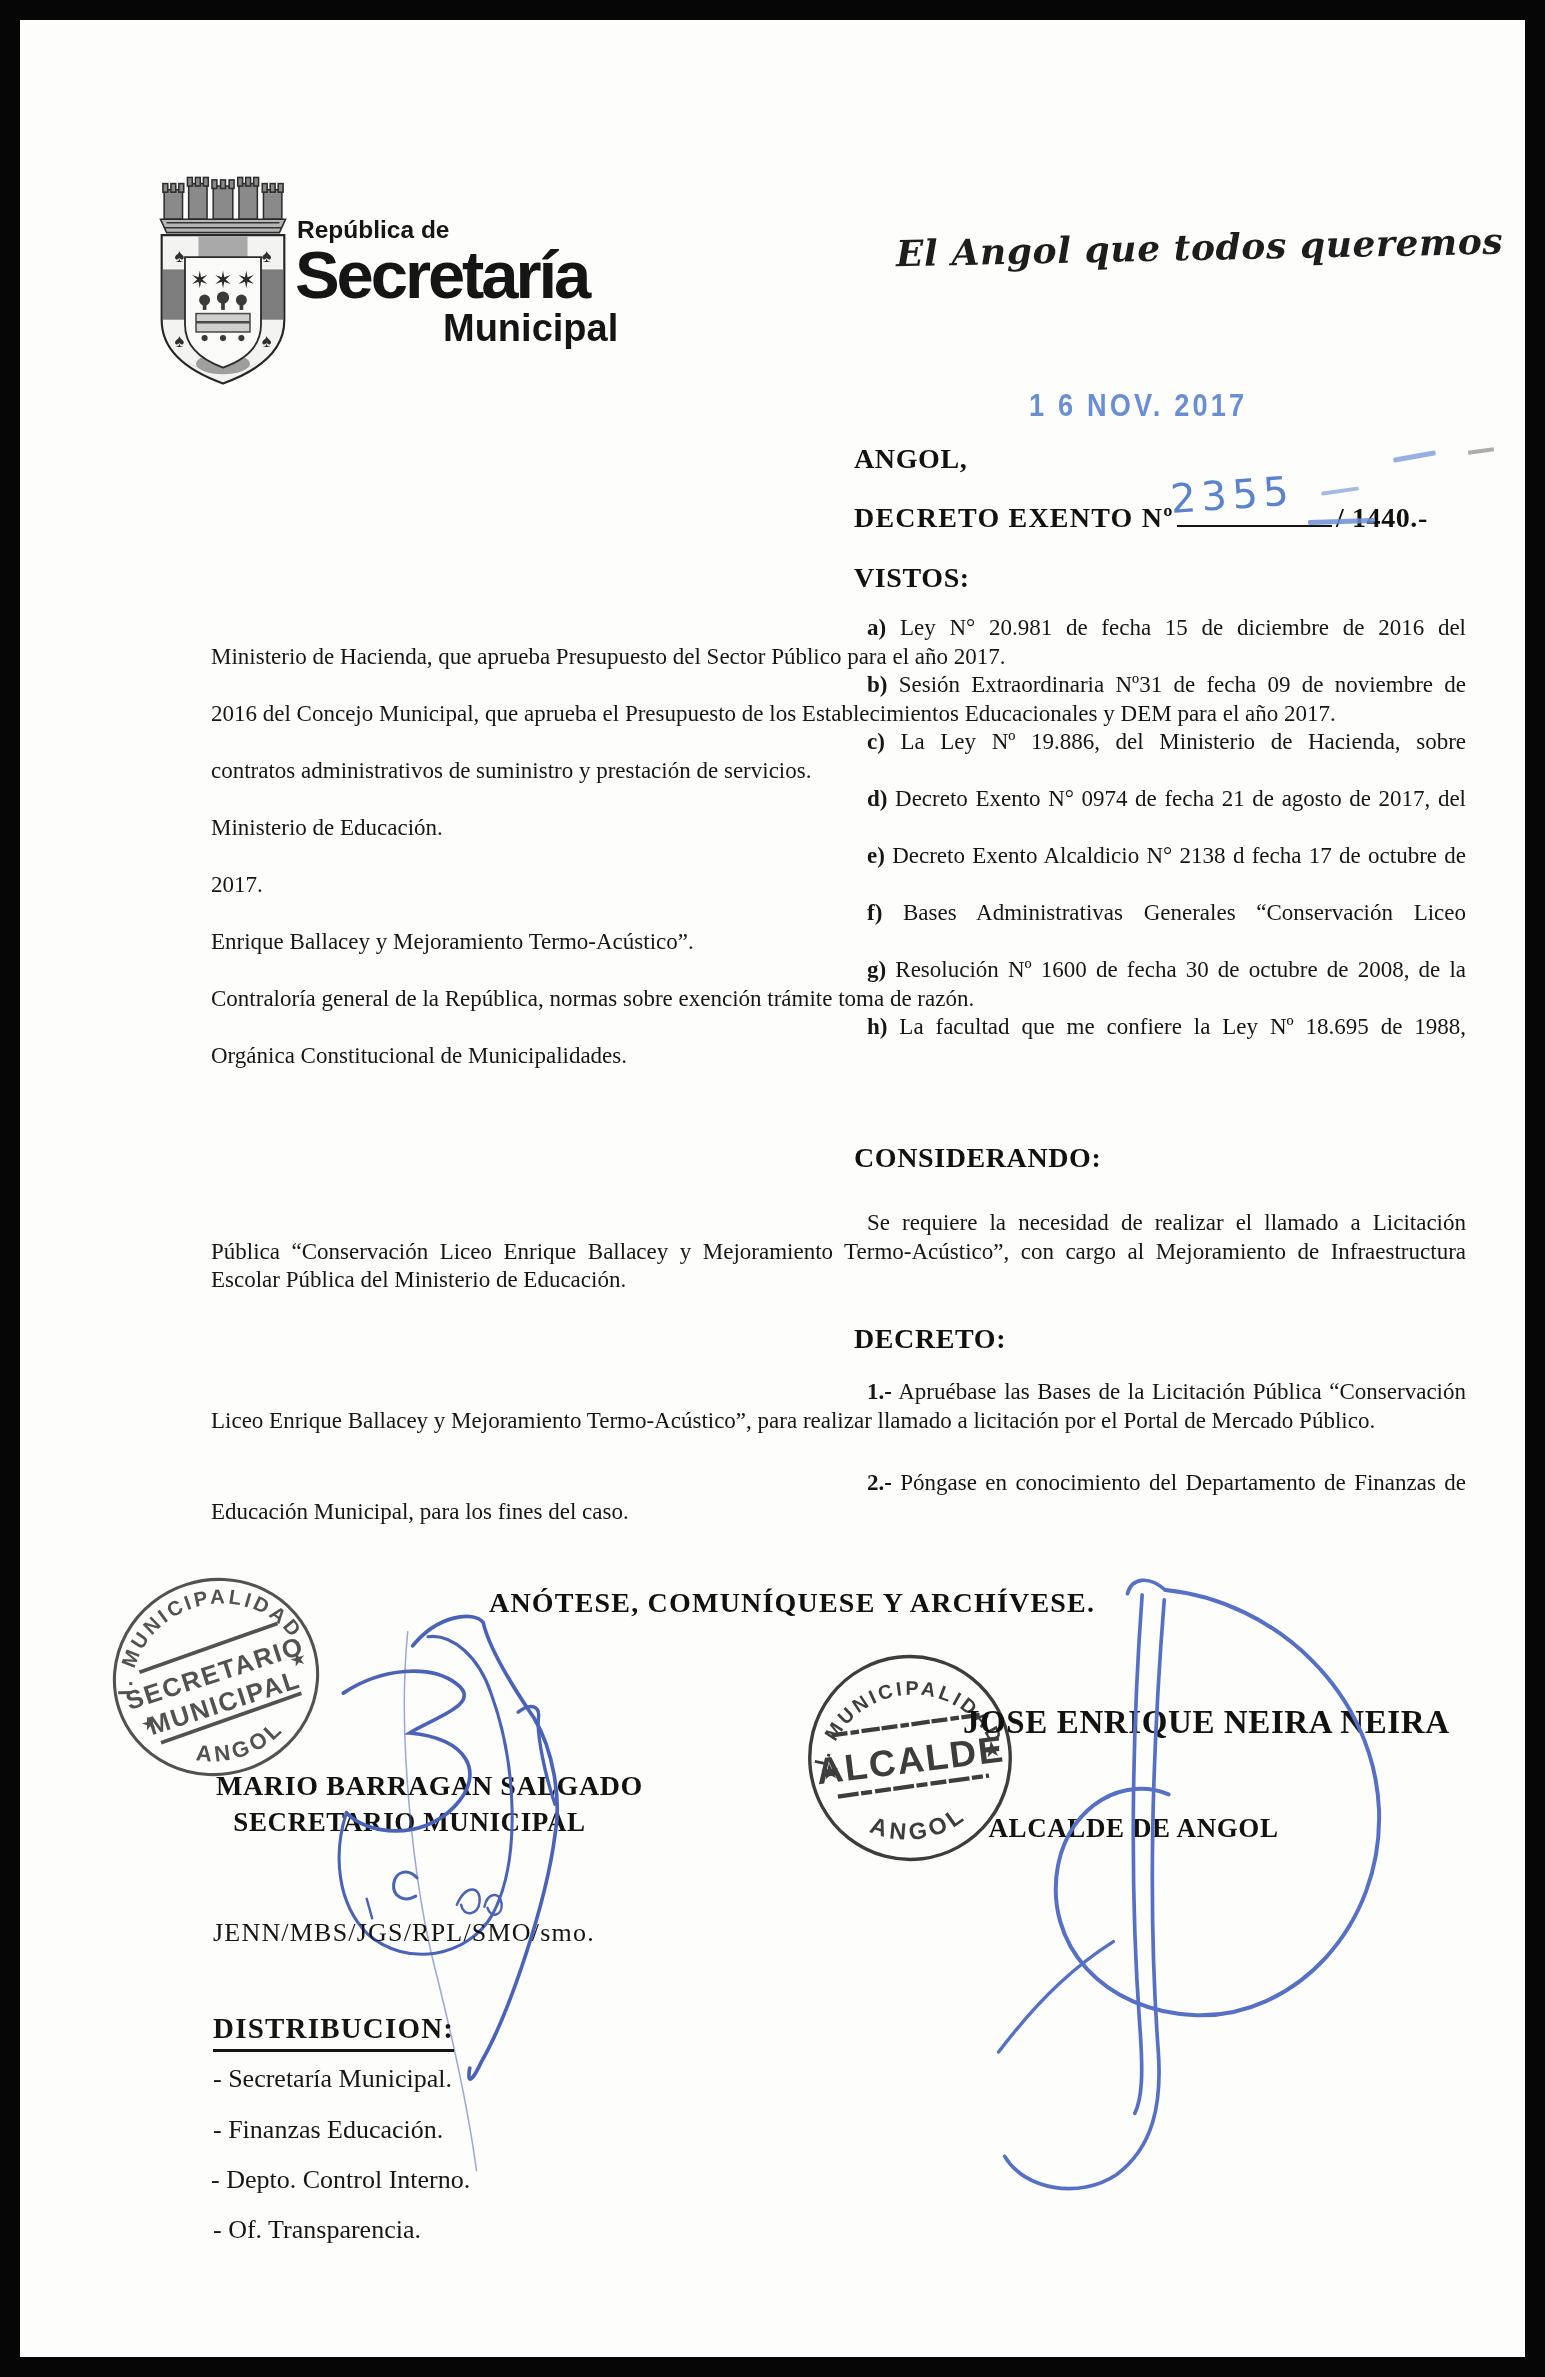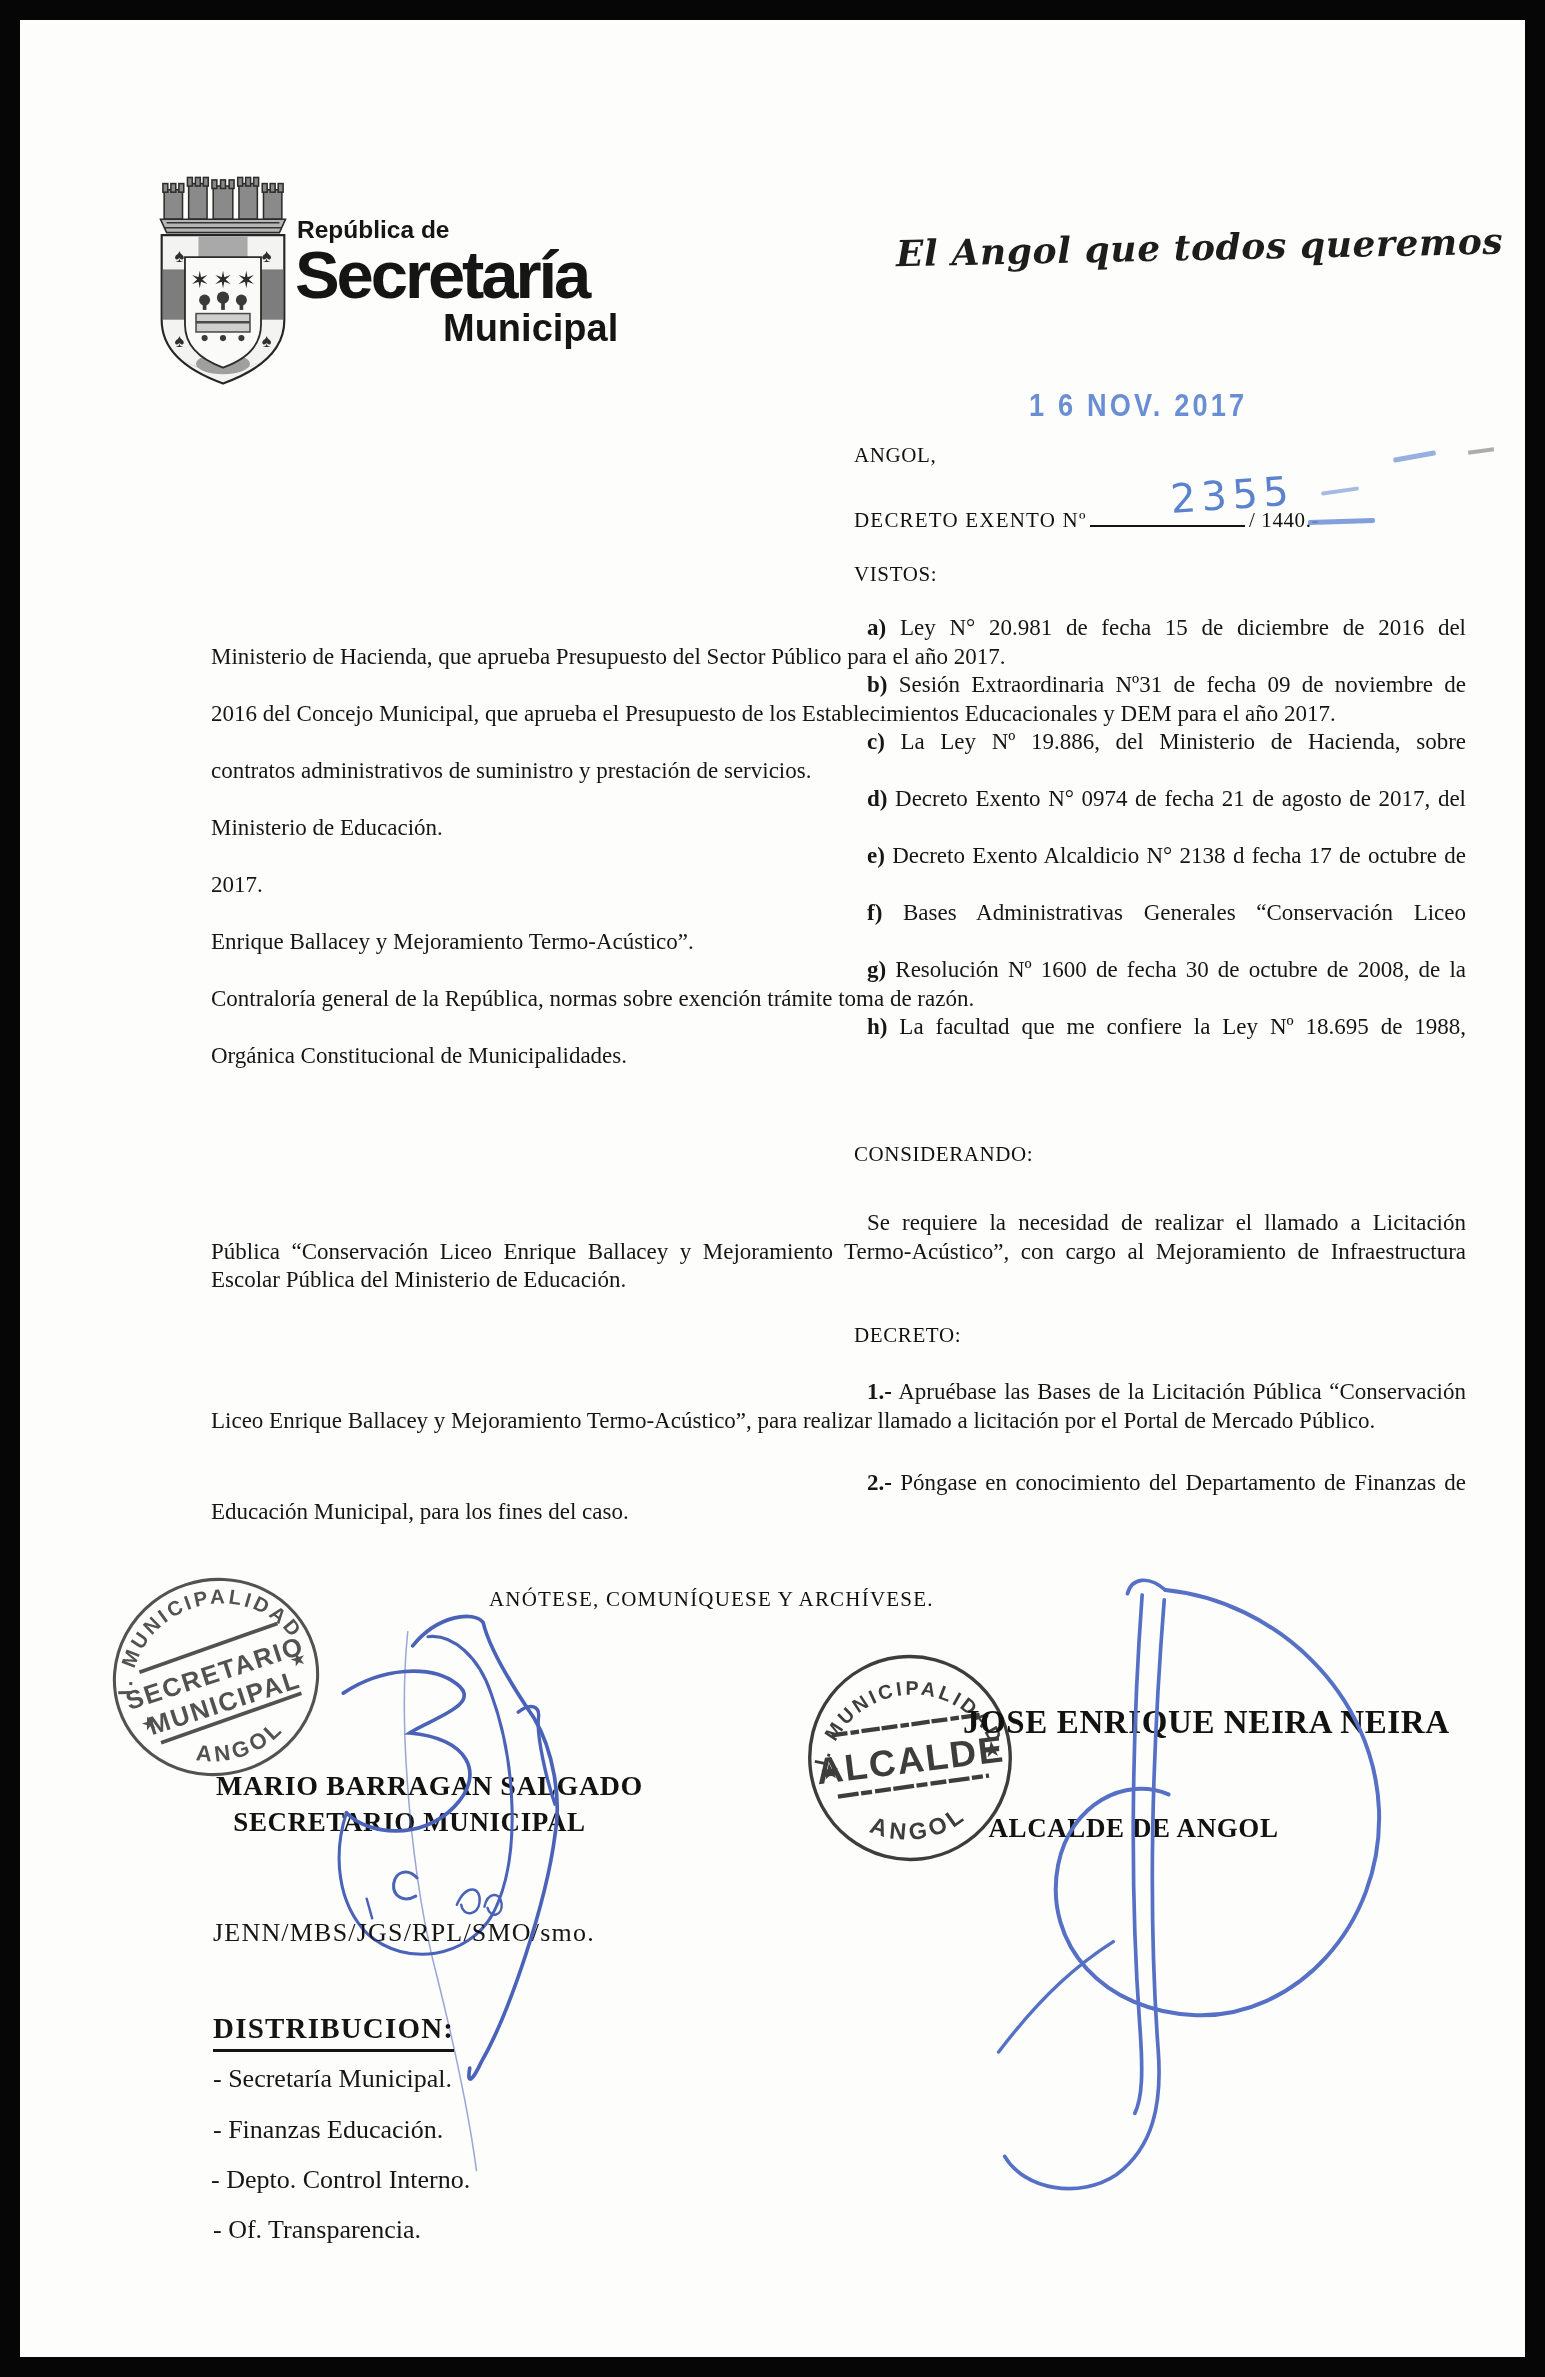--- a/index.html
+++ b/index.html
@@ -9,21 +9,21 @@
   }
   .page{
     position:absolute;left:20px;top:20px;width:1505px;height:2337px;
     background:#fdfdfb;overflow:hidden;
   }
   .abs{position:absolute;}
   .serif{font-family:"Liberation Serif",serif;}
   .sans{font-family:"Liberation Sans",sans-serif;}
   .b{font-weight:bold;}
   .ink{color:#151515;}
-  .h{font-size:21px;font-weight:normal;color:#111;letter-spacing:0.6px;white-space:nowrap;}
+  .h{font-size:28px;font-weight:bold;color:#111;letter-spacing:0.6px;white-space:nowrap;}
   .para{
     font-size:23px;line-height:28.5px;color:#161616;text-align:justify;
     text-indent:656px;margin:0;
   }
   .para .ltr{font-weight:bold;}
   .blue{color:#5b82cc;}
   .namecap{font-weight:bold;color:#121212;white-space:nowrap;letter-spacing:0.6px;}
   .dist-item{font-size:26px;color:#161616;white-space:nowrap;}
   .blank-underline{display:inline-block;width:155px;border-bottom:2.5px solid #141414;height:24.5px;margin:0 3.7px;}
   .bluedash{position:absolute;background:#6b8fd6;opacity:.85;border-radius:1.8px;}

